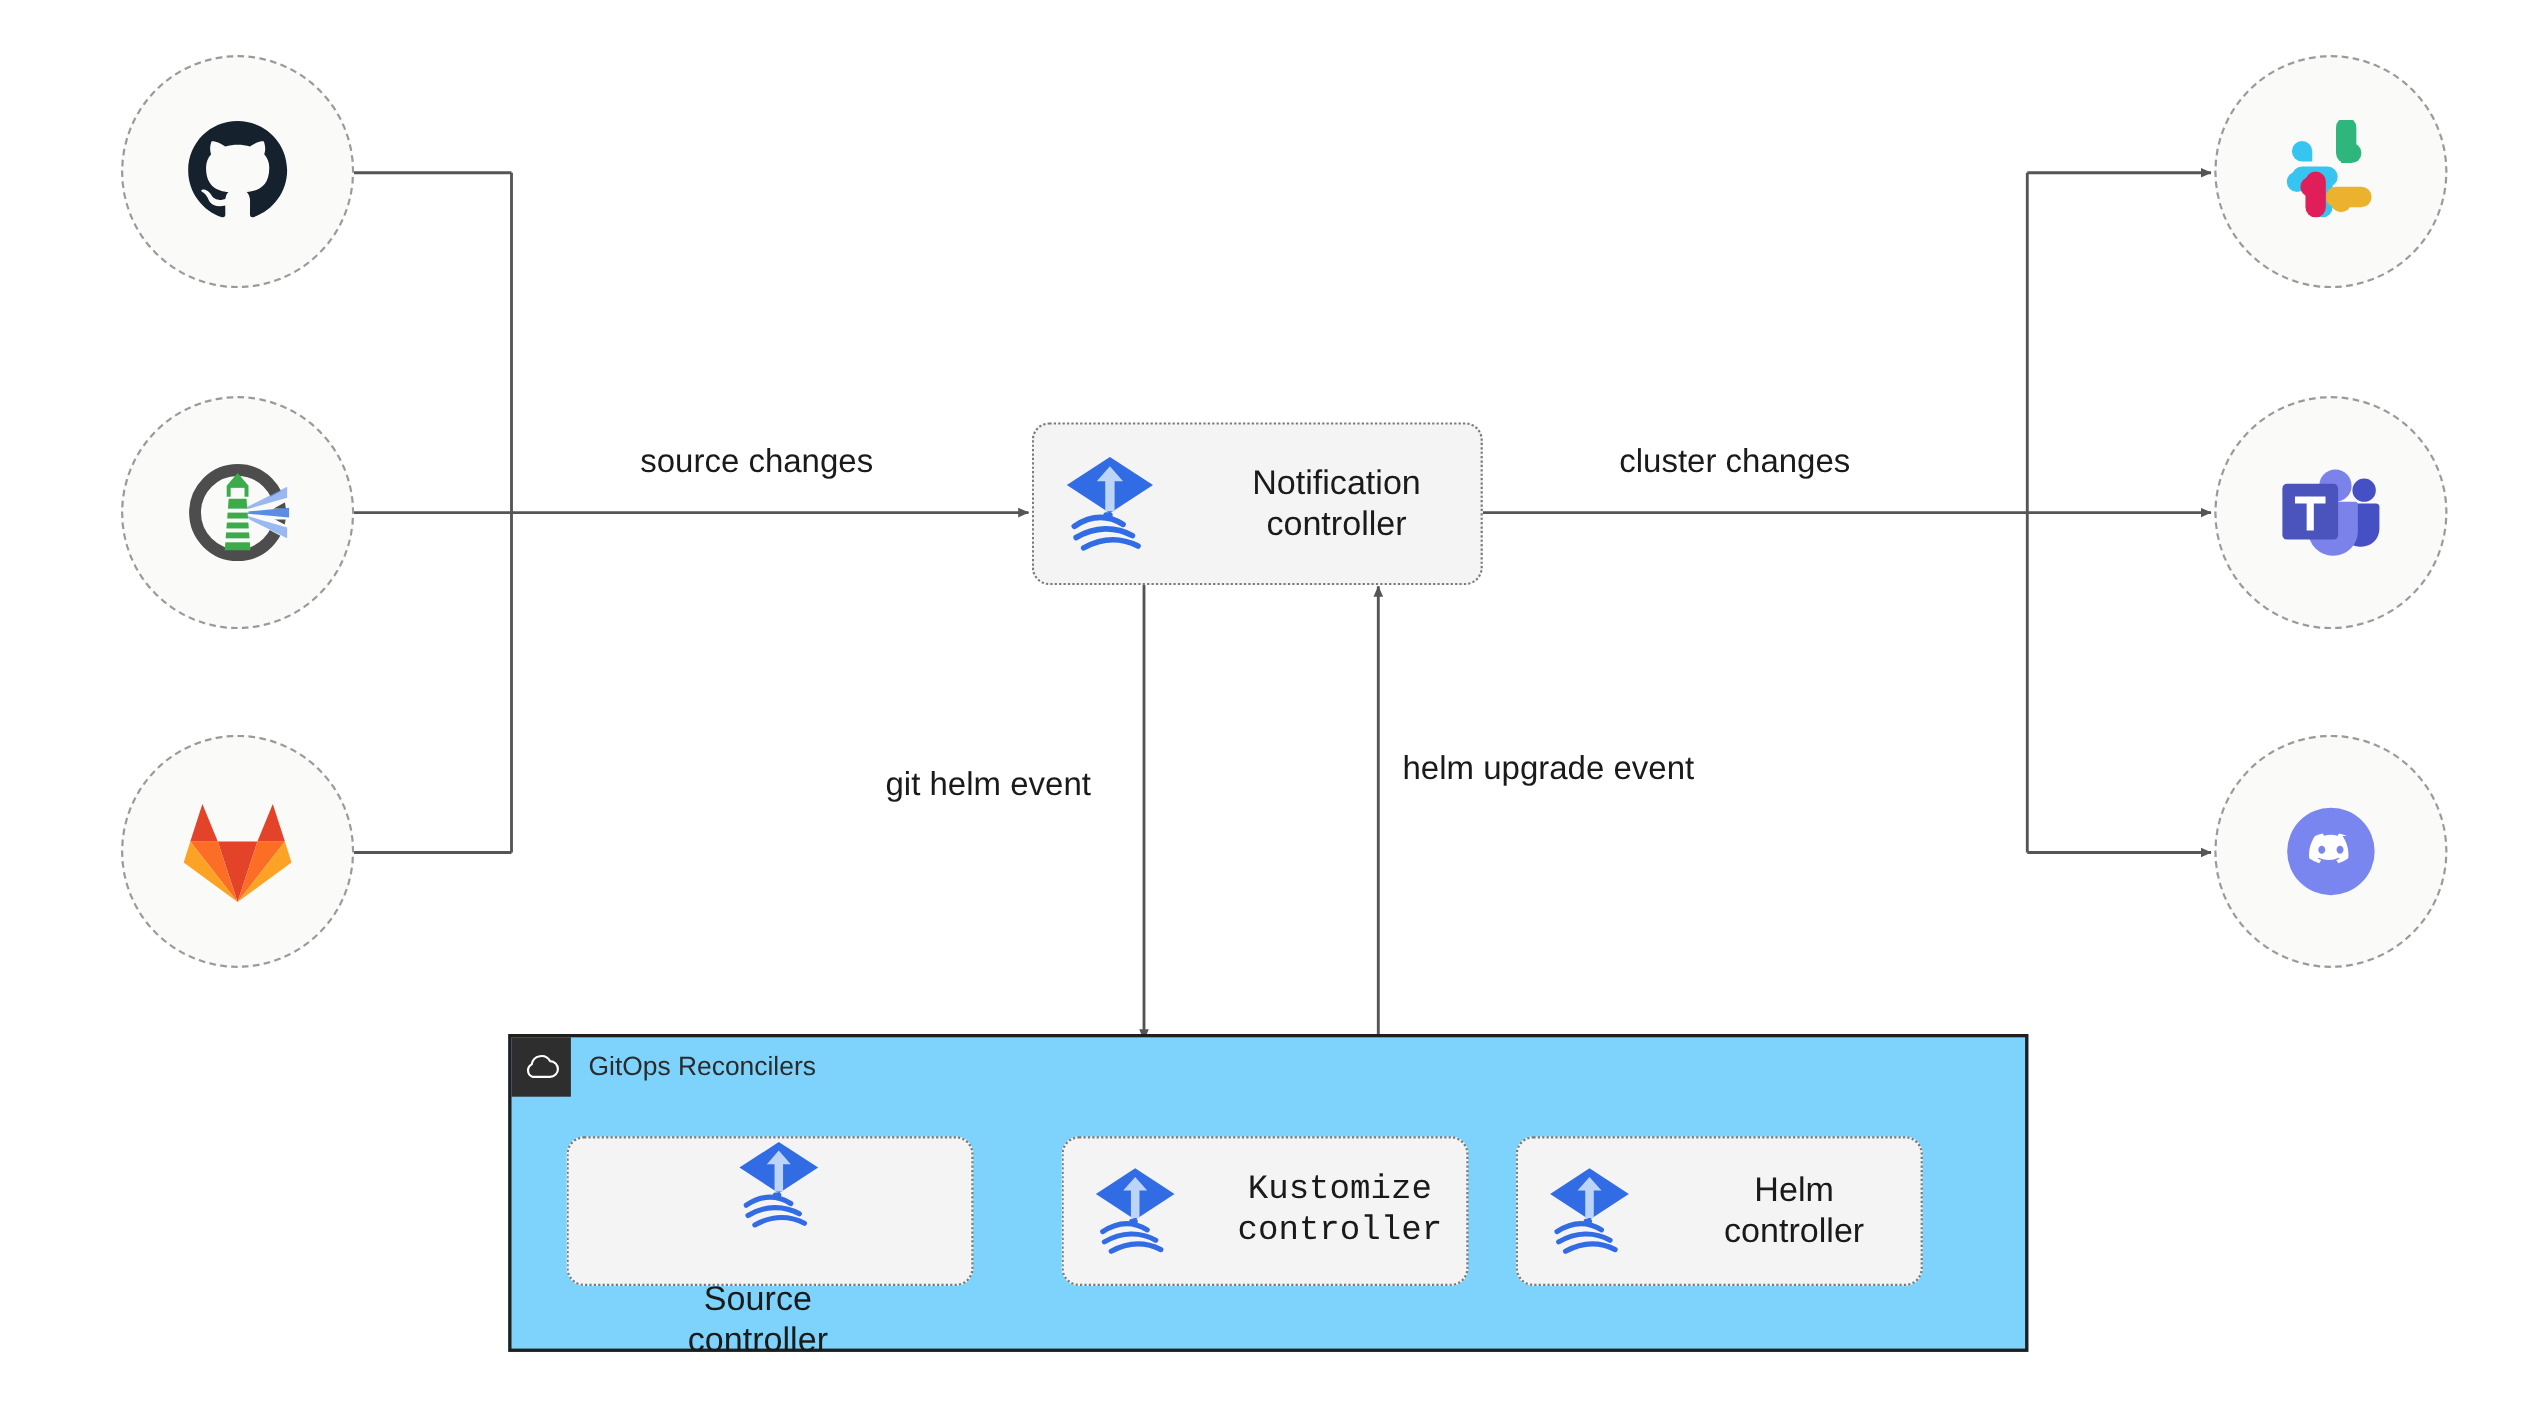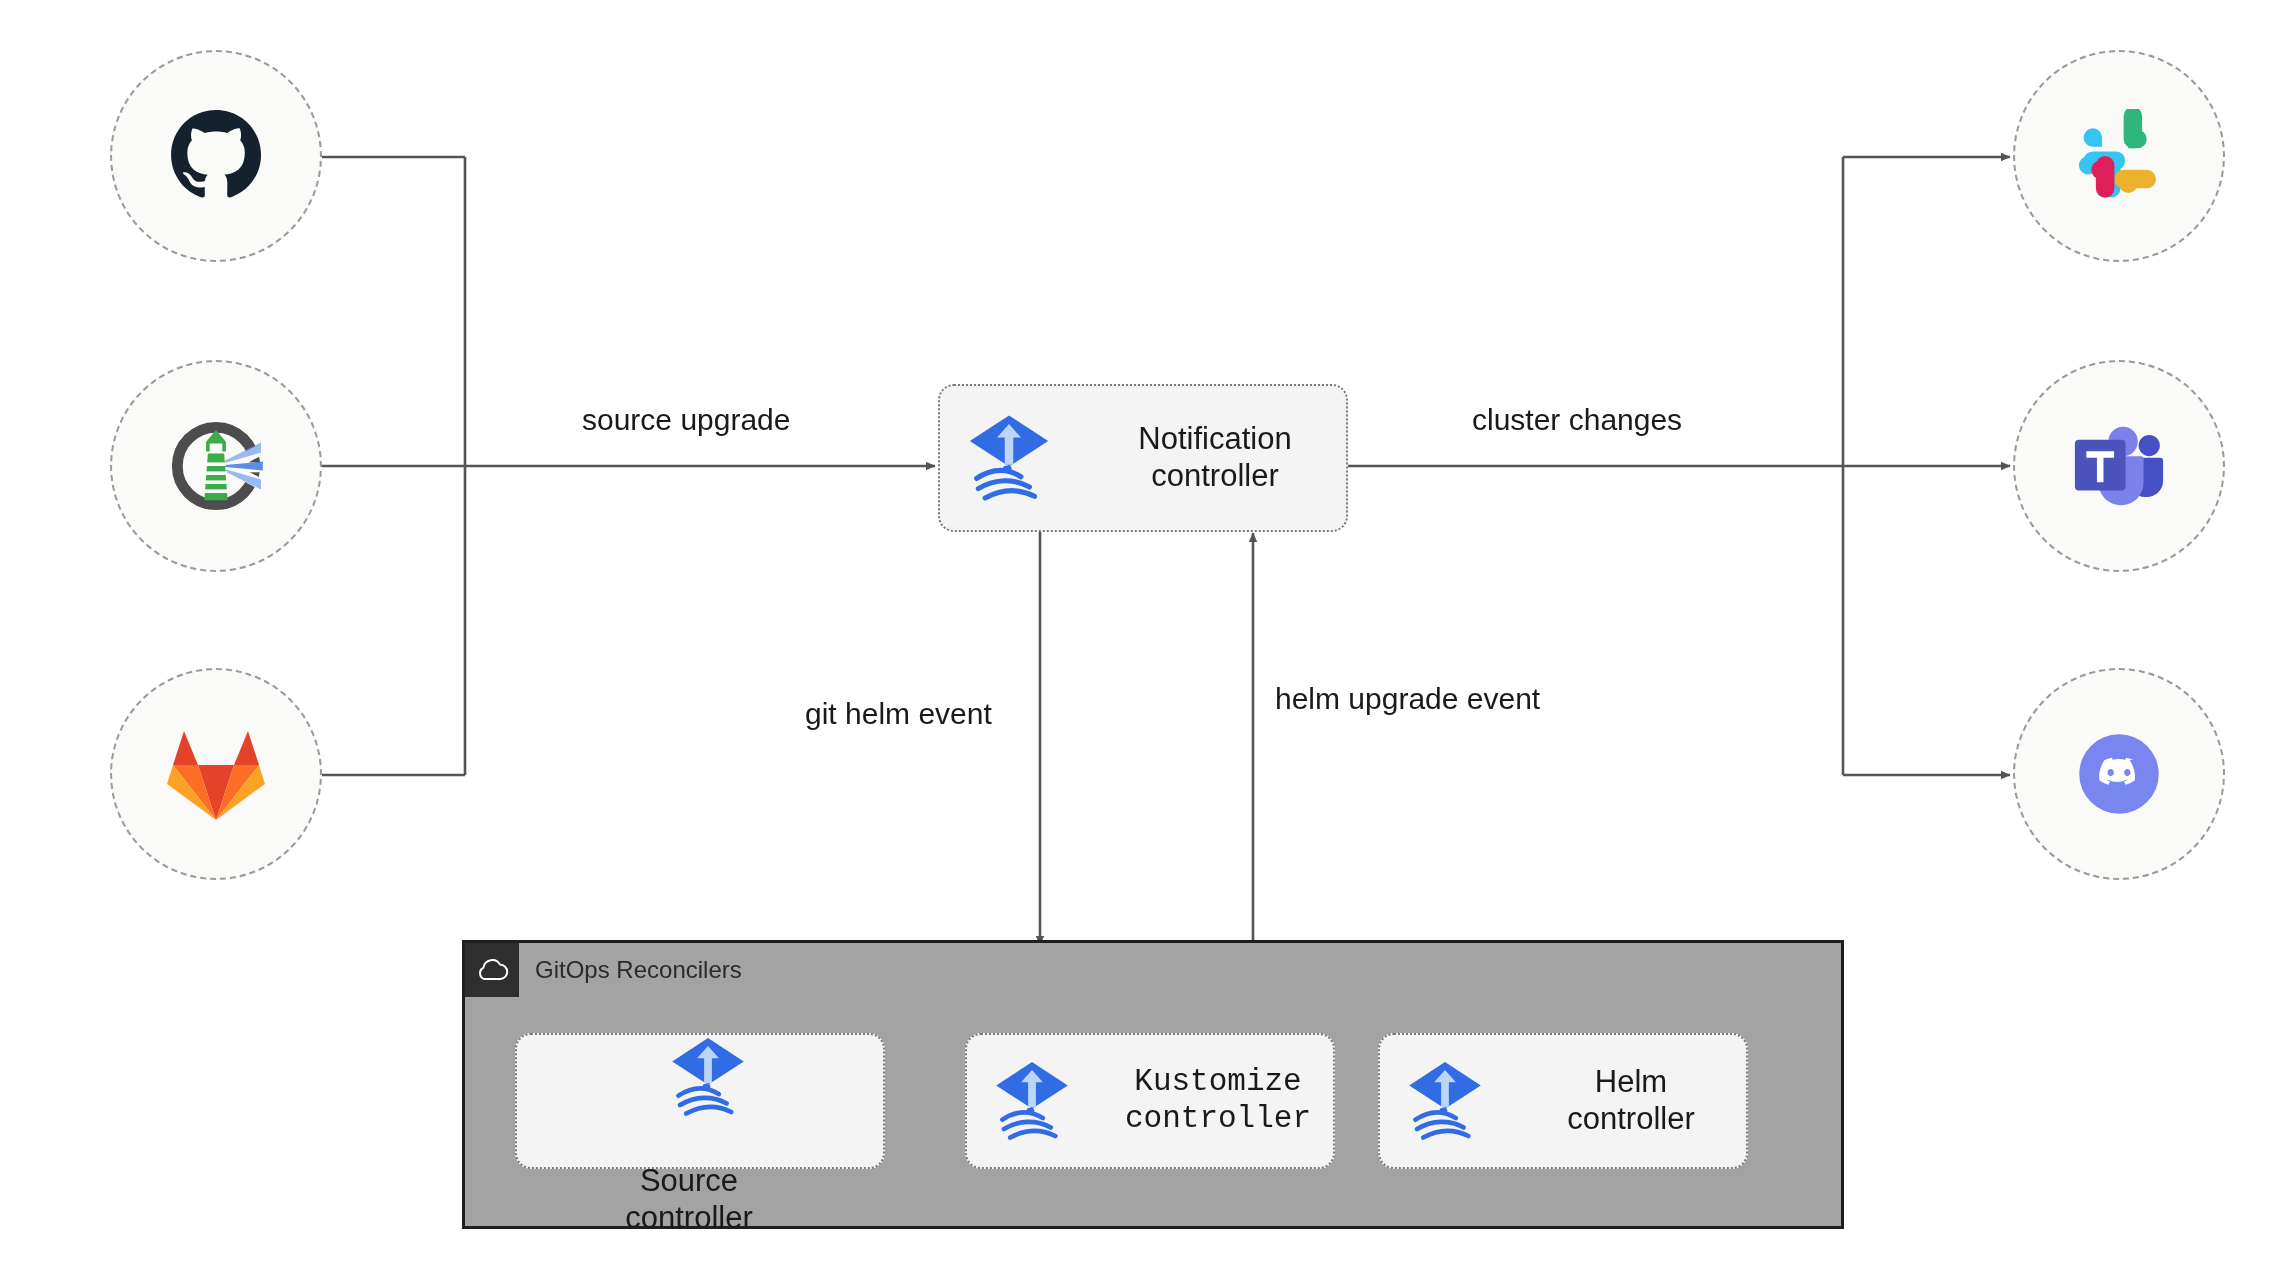--- a/index.html
+++ b/index.html
@@ -68,21 +68,21 @@
   }
 
   
   #reconcilers-group {
     position: absolute;
     left: 462px;
     top: 940px;
     width: 1382px;
     height: 289px;
     border: 3px solid #1f1f1f;
-    background: #a3a3a3;
+    background: #7dd3fc;
     box-sizing: border-box;
   }
   #reconcilers-titlebar {
     position: absolute;
     left: 0;
     top: 0;
     display: flex;
     align-items: center;
     height: 54px;
   }
@@ -331,21 +331,21 @@
             <path d="M22 101 C42 90, 62 90, 80 99"></path>
             <path d="M46 66 L50 66"></path>
           </g>
         </svg>
       </span>
       <span class="ctrl-label">Helm
 controller</span>
     </div>
   </div>
 
-  <div class="edge-label" style="left:572px; top:403px;">source upgrade</div>
+  <div class="edge-label" style="left:572px; top:403px;">source changes</div>
 
   <div class="edge-label" style="left:1462px; top:403px;">cluster changes</div>
 
   <div class="edge-label" style="left:795px; top:697px;">git helm event</div>
 
   <div class="edge-label" style="left:1265px; top:682px;text-align:center;">helm upgrade event</div>
 
 </div>
 
 </body></html>

